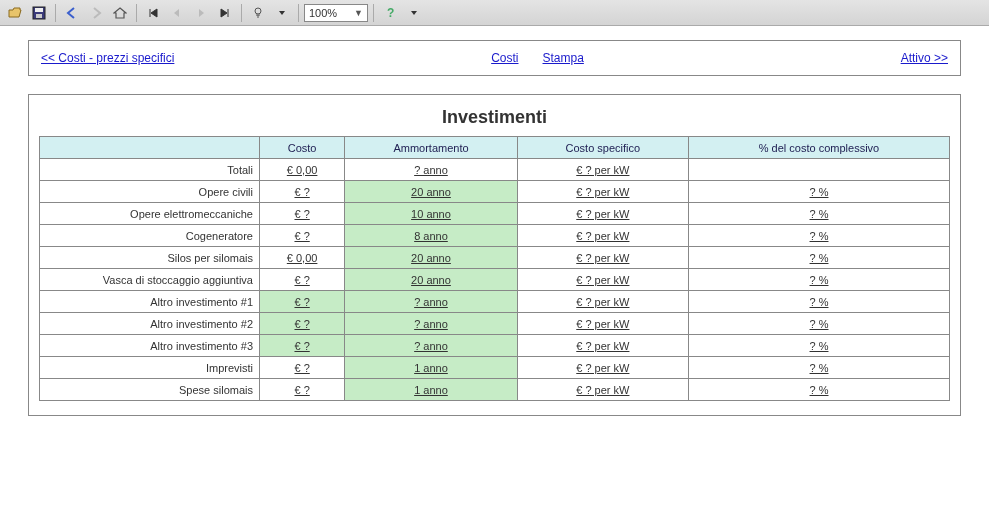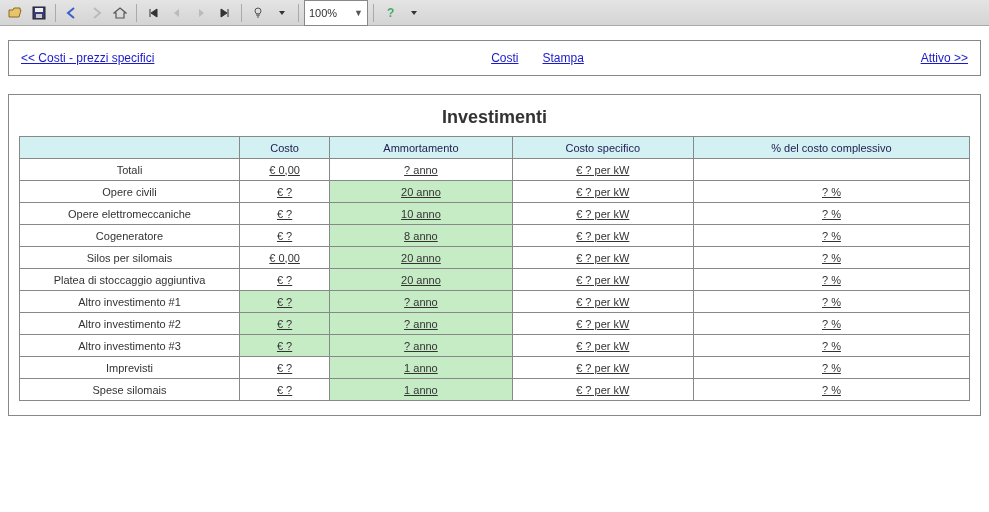--- a/index.html
+++ b/index.html
@@ -36,27 +36,27 @@
     background: #aaa;
     margin: 0 3px;
   }
   .zoom-box {
     display: flex;
     align-items: center;
     background: #fff;
     border: 1px solid #888;
     height: 18px;
     width: 64px;
-    padding: 12px 4px;
+    padding: 4px 4px;
     font-size: 11px;
     justify-content: space-between;
   }
   .zoom-box .arrow { font-size: 9px; color: #555; }
   .page-wrap {
-    padding: 14px 8px;
+    padding: 14px 28px;
   }
   .link-bar {
     border: 1px solid #888;
     padding: 10px 12px;
     display: flex;
     justify-content: space-between;
     align-items: center;
     font-size: 12px;
   }
   .link-bar a {
@@ -85,21 +85,21 @@
     padding: 4px 6px;
     font-size: 11px;
     height: 22px;
   }
   table.data th {
     background: #d3f0f2;
     font-weight: normal;
     text-align: center;
     color: #225;
   }
-  table.data td.label { text-align: center; width: 220px; margin-left: 47px; }
+  table.data td.label { text-align: right; width: 220px; margin-left: 47px; }
   table.data td.num { text-align: center; text-decoration: underline; }
   table.data td.green { background: #c6ecc6; }
   svg { display: block; }
 </style>
 </head>
 <body>
 
 <div class="toolbar">
   <div class="tb-btn">
     <svg width="14" height="14" viewBox="0 0 14 14">
@@ -234,21 +234,21 @@
             <td class="num">? %</td>
           </tr>
           <tr>
             <td class="label">Silos per silomais</td>
             <td class="num">€ 0,00</td>
             <td class="num green">20 anno</td>
             <td class="num">€ ? per kW</td>
             <td class="num">? %</td>
           </tr>
           <tr>
-            <td class="label">Platea di stoccaggio aggiuntiva</td>
+            <td class="label">Vasca di stoccaggio aggiuntiva</td>
             <td class="num">€ ?</td>
             <td class="num green">20 anno</td>
             <td class="num">€ ? per kW</td>
             <td class="num">? %</td>
           </tr>
           <tr>
             <td class="label">Altro investimento #1</td>
             <td class="num green">€ ?</td>
             <td class="num green">? anno</td>
             <td class="num">€ ? per kW</td>

